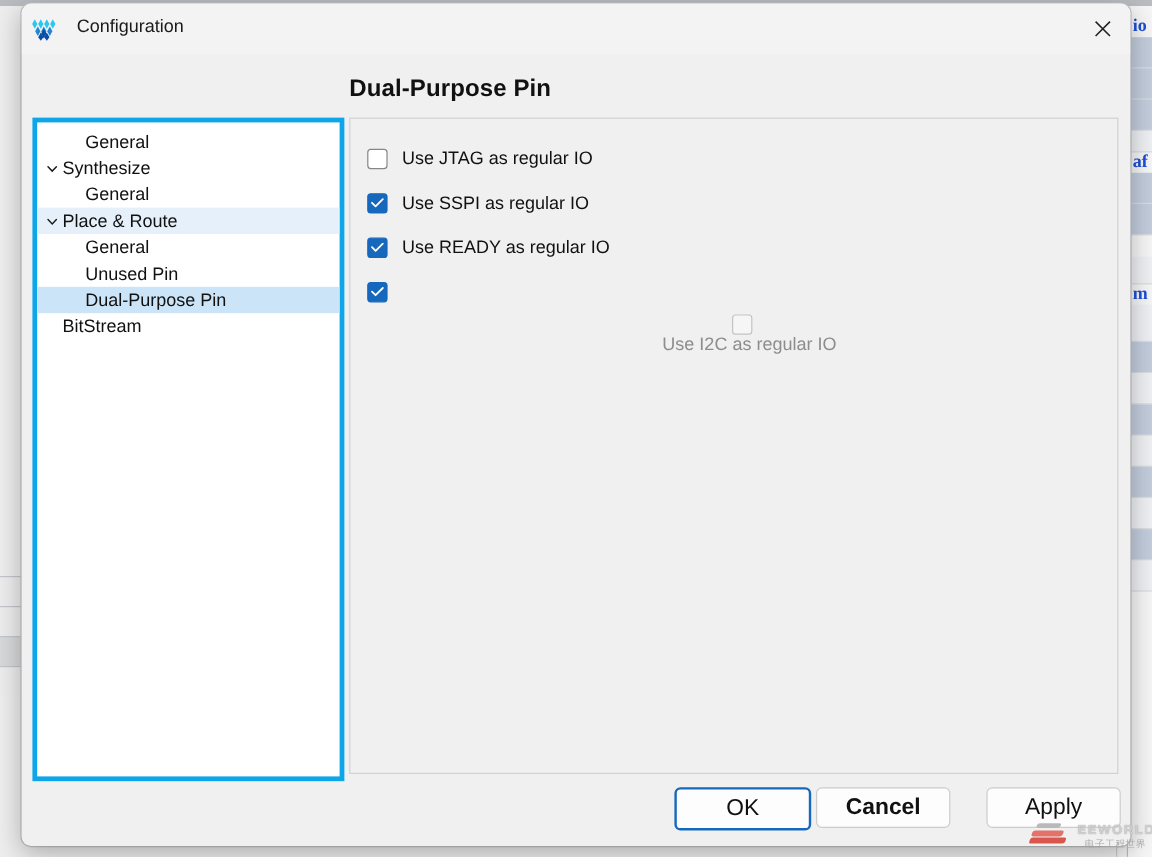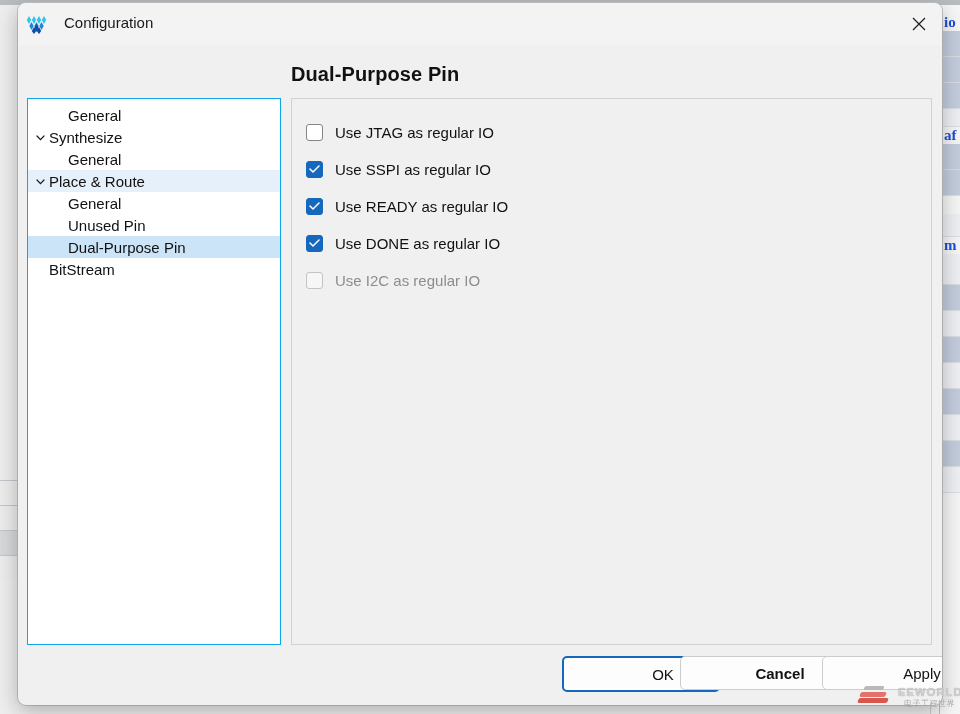--- a/index.html
+++ b/index.html
@@ -178,21 +178,21 @@
     letter-spacing: 0.1px;
   }
 
   #tree-panel {
     position: absolute;
     left: 9px;
     top: 95px;
     width: 252px;
     height: 545px;
     background: #ffffff;
-    border: 1px solid #0ea5e9;
+    border: 4px solid #0ea5e9;
     overflow: hidden;
   }
   .tree-row {
     height: 22px;
     display: flex;
     align-items: center;
     font-size: 15px;
     color: #111111;
     cursor: pointer;
     padding-left: 4px;
@@ -222,21 +222,21 @@
   }
   .check-row {
     position: relative;
     display: flex;
     align-items: center;
     height: 37px;
     padding-left: 14px;
     cursor: pointer;
     user-select: none;
   }
-  .check-row.disabled { cursor: default; }
+  .check-row.disabled { cursor: default; flex-direction: column; }
   .cbox {
     width: 17px;
     height: 17px;
     border-radius: 3px;
     border: 1px solid #868686;
     background: #ffffff;
     box-sizing: border-box;
     flex: none;
     position: relative;
   }
@@ -262,28 +262,27 @@
     width: 924px;
     height: 54px;
   }
   .btn {
     position: absolute;
     top: 5px;
     height: 32px;
     border-radius: 5px;
     background: #fdfdfd;
     border: 1px solid #cbcccd;
-    font-size: 15px;
+    font-size: 19px;
     color: #111111;
     display: flex;
     align-items: center;
     justify-content: center;
     cursor: pointer;
     font-family: "Liberation Sans", sans-serif;
-    padding-left: 44px;
   }
   .btn.primary { border: 2px solid #1668bd; }
   #btn-ok     { left: 544px; width: 110px; }
   #btn-cancel { left: 662px; width: 110px; font-weight: bold; }
   #btn-apply  { left: 804px; width: 110px; }
 </style>
 </head>
 <body>
 
 <div id="app-background">
@@ -419,21 +418,20 @@
             </svg>
           </span>
           <span class="check-label">Use READY as regular IO</span>
         </div>
         <div class="check-row">
           <span class="cbox checked">
             <svg width="11" height="9" viewBox="0 0 11 9">
               <path d="M1 4 L4 7 L10 1" stroke="#ffffff" stroke-width="1.5" fill="none" stroke-linecap="round" stroke-linejoin="round"></path>
             </svg>
           </span>
-          <span class="check-label">Use DONE as regular IO</span>
         </div>
         <div class="check-row disabled">
           <span class="cbox dim"></span>
           <span class="check-label">Use I2C as regular IO</span>
         </div>
       </div>
   </div>
 
   <div id="footer">
     <div class="btn primary" id="btn-ok">OK</div>

